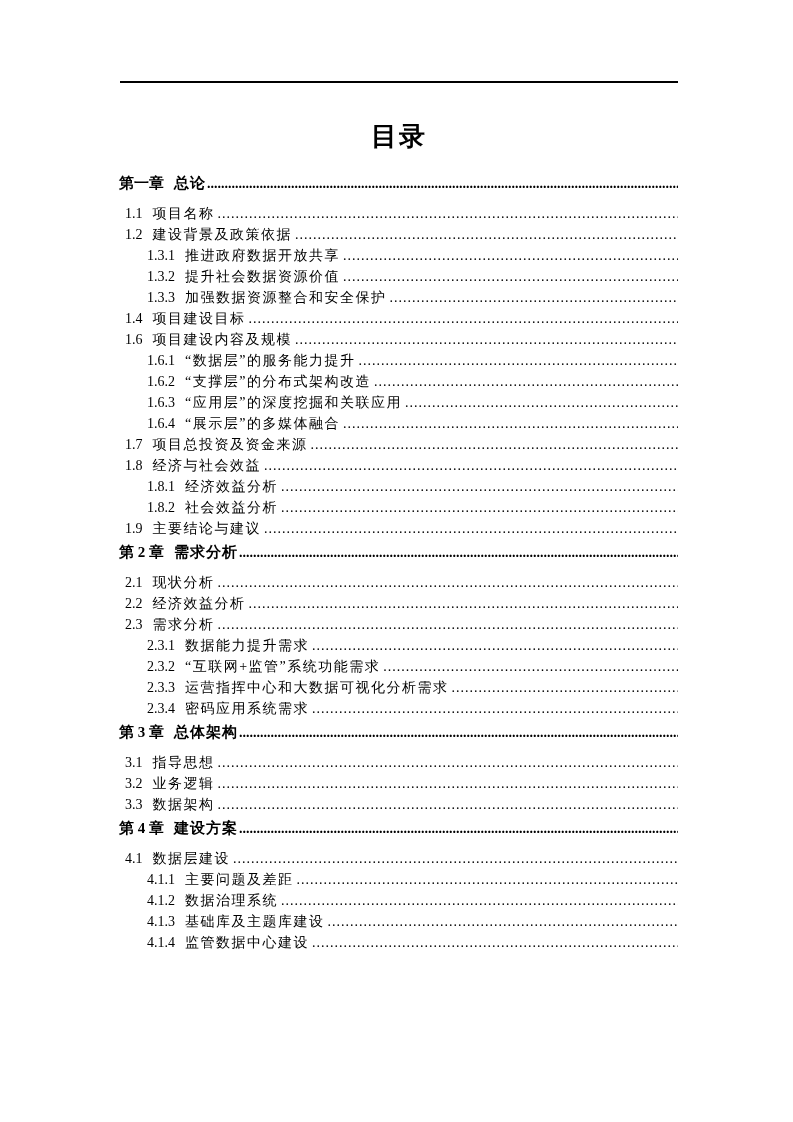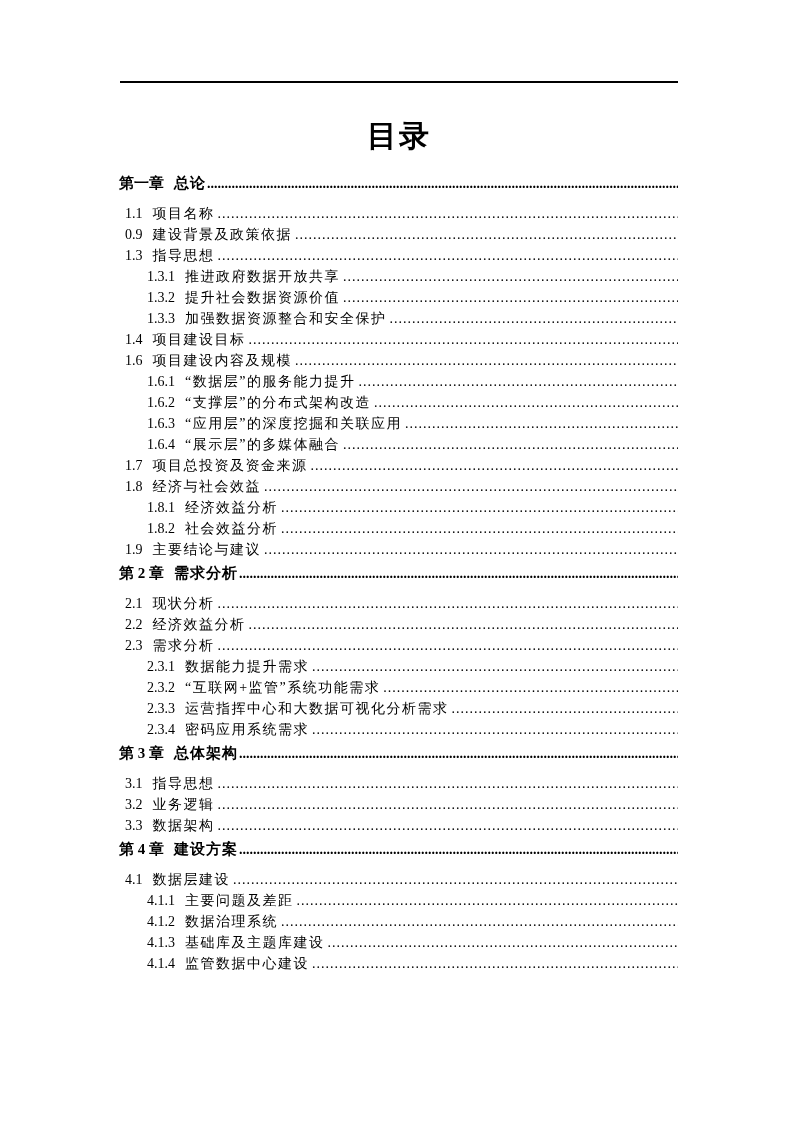--- a/index.html
+++ b/index.html
@@ -19,21 +19,21 @@
     width: 558px; height: 0;
     border-top: 2px solid #000000;
   }
   .doc-title {
     position: absolute;
     left: 120px; top: 114px;
     width: 558px;
     text-align: center;
     font-family: "Liberation Sans", "DejaVu Sans", sans-serif;
     font-weight: 700;
-    font-size: 30px;
+    font-size: 26px;
     line-height: 44px;
     letter-spacing: 2px;
   }
   .toc {
     position: absolute;
     left: 119px; top: 170px;
     width: 559px;
   }
   .row {
     display: flex;
@@ -85,27 +85,22 @@
       <span class="num">第一章</span>
       <span class="ttl">总论</span>
       <span class="leader"></span>
     </div>
     <div class="row level1">
       <span class="num">1.1</span>
       <span class="ttl">项目名称</span>
       <span class="leader"></span>
     </div>
     <div class="row level1">
-      <span class="num">0.9</span>
+      <span class="num">1.2</span>
       <span class="ttl">建设背景及政策依据</span>
-      <span class="leader"></span>
-    </div>
-    <div class="row level1">
-      <span class="num">1.3</span>
-      <span class="ttl">指导思想</span>
       <span class="leader"></span>
     </div>
     <div class="row level2">
       <span class="num">1.3.1</span>
       <span class="ttl">推进政府数据开放共享</span>
       <span class="leader"></span>
     </div>
     <div class="row level2">
       <span class="num">1.3.2</span>
       <span class="ttl">提升社会数据资源价值</span>

